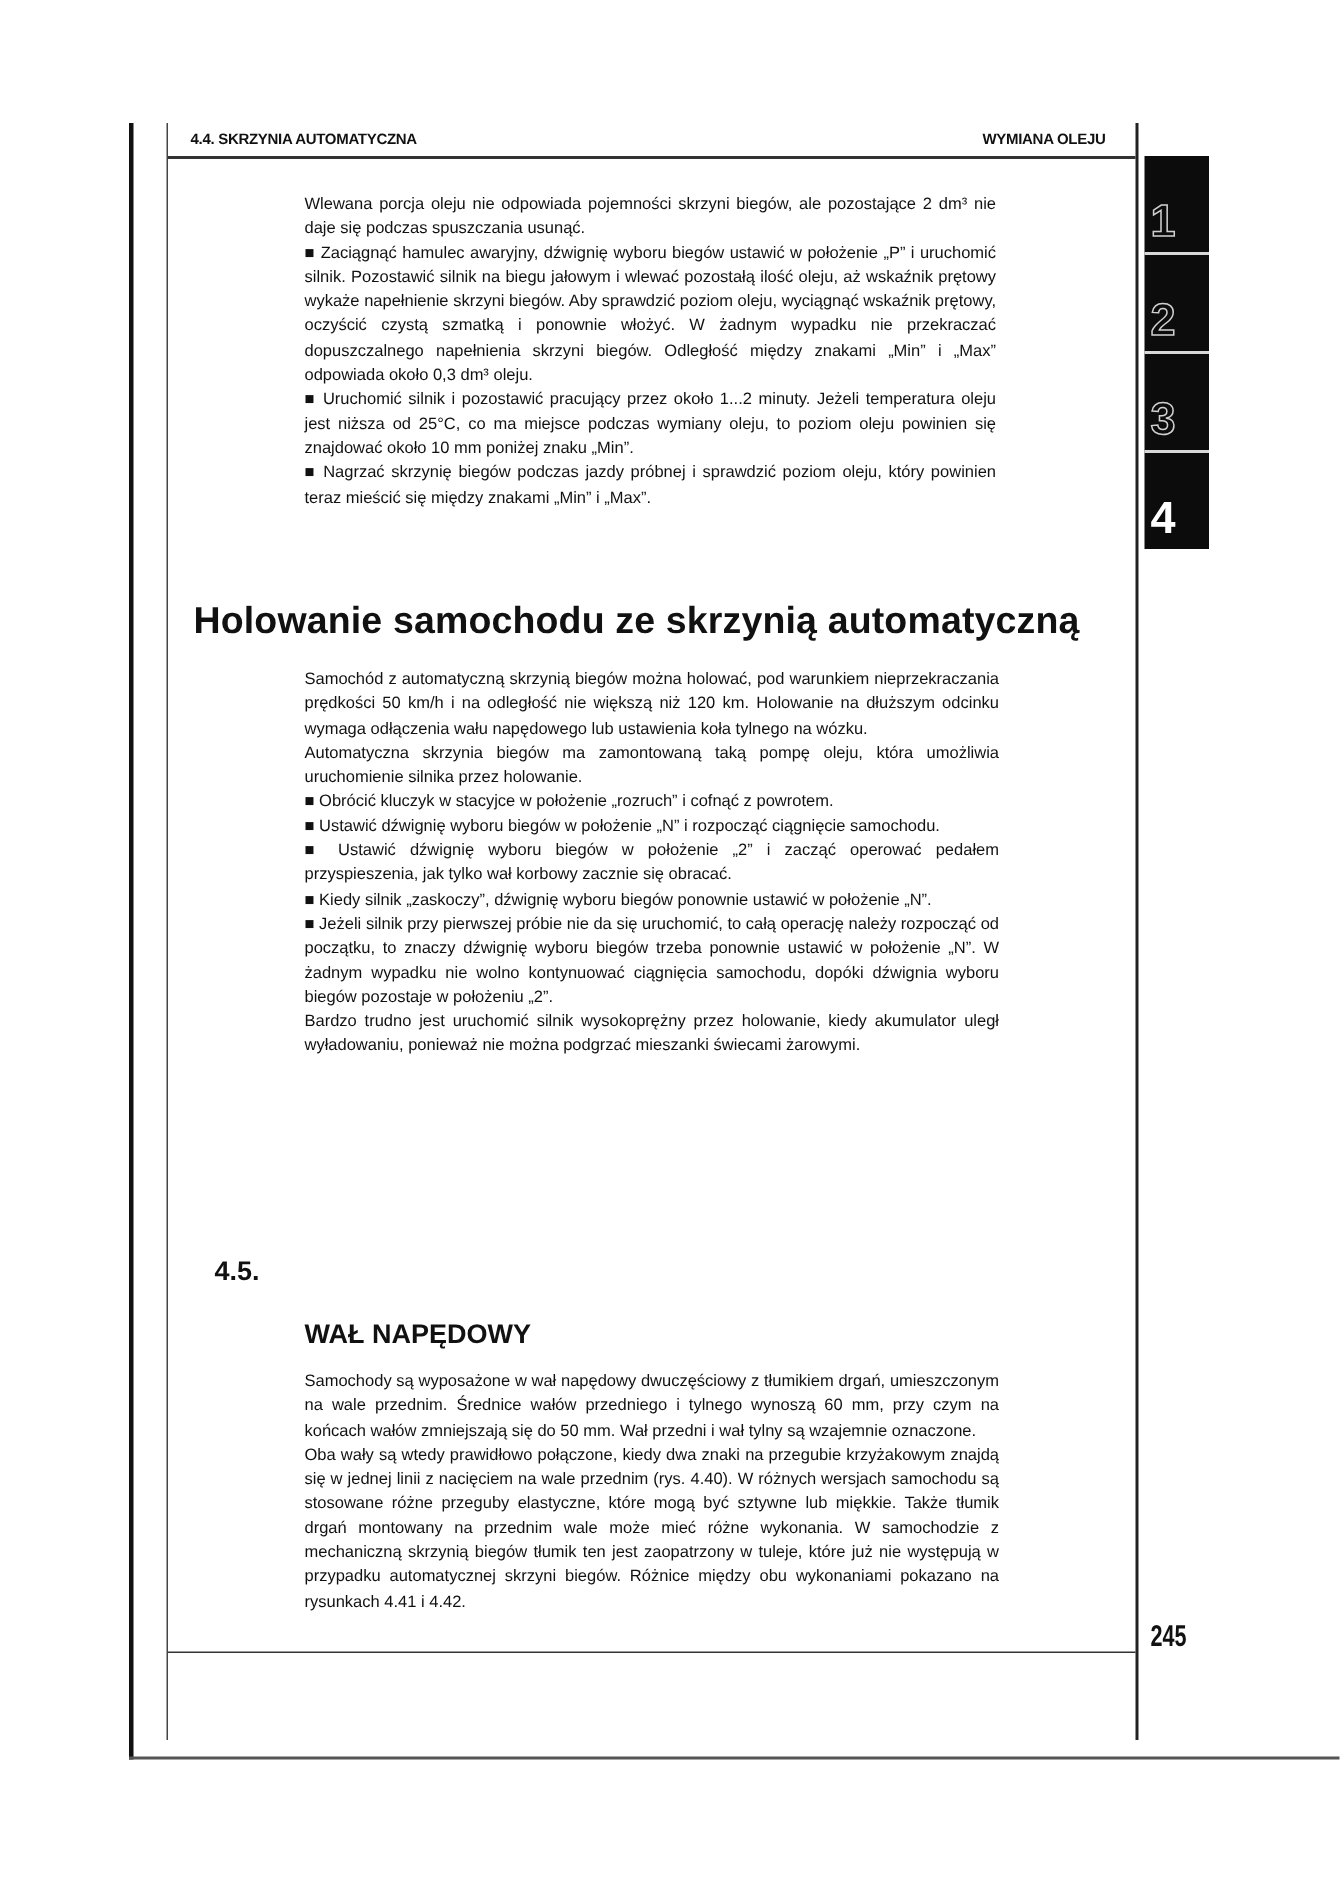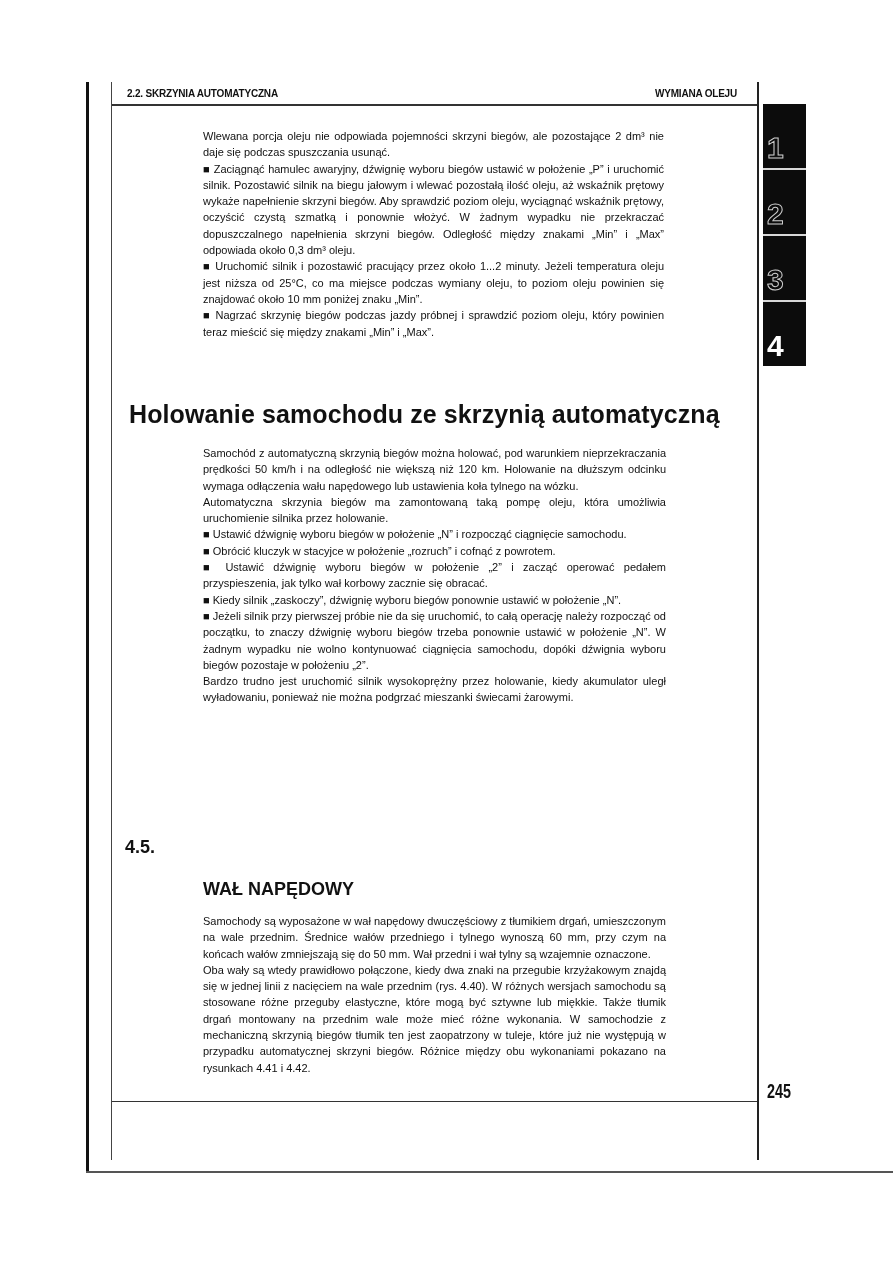--- a/index.html
+++ b/index.html
@@ -24,37 +24,37 @@
               color: #0c0c0c; -webkit-text-stroke: 1px #cfcfcf; font-family: "Liberation Sans", sans-serif; }
   .tab.active span { color: #ffffff; -webkit-text-stroke: 0; }
   .tab.last { border-bottom: none; height: 64px; }
   
   .body-text { font-size: 11px; line-height: 16.3px; text-align: justify; }
   .body-text p { margin: 0; }
   .bullet::before { content: "\25A0\00a0"; font-size: 11px; }
   .block1 { left: 203px; top: 128px; width: 461px; }
   .h-towing { left: 129px; top: 400px; font-size: 25px; font-weight: bold; letter-spacing: 0.1px; }
   .block2 { left: 203px; top: 445px; width: 463px; }
-  .sec-num { left: 125px; top: 837px; font-size: 18px; font-weight: bold; }
+  .sec-num { left: 143px; top: 837px; font-size: 18px; font-weight: bold; }
   .sec-title { left: 203px; top: 837px; font-size: 18px; font-weight: bold; margin-top: 42px; }
   .block3 { left: 203px; top: 876px; width: 463px; margin-top: 37px; }
   .page-num { left: 767px; top: 1080px; font-size: 20px; font-weight: bold; transform: scaleX(0.72);
               transform-origin: left top; font-family: "Liberation Sans", sans-serif; }
 </style>
 </head>
 <body>
 
 <div class="abs outer-left"></div>
 <div class="abs outer-bottom"></div>
 <div class="abs inner-left"></div>
 <div class="abs inner-right"></div>
 <div class="abs header-rule"></div>
 <div class="abs footer-rule"></div>
 
-<div class="abs hdr hdr-left">2.2. SKRZYNIA AUTOMATYCZNA</div>
+<div class="abs hdr hdr-left">4.4. SKRZYNIA AUTOMATYCZNA</div>
 <div class="abs hdr hdr-right">WYMIANA OLEJU</div>
 
 <div class="abs tabs">
   <div class="tab">
       <span>1</span>
     </div>
   <div class="tab">
       <span>2</span>
     </div>
   <div class="tab">
@@ -70,22 +70,22 @@
   <p class="bullet">Zaciągnąć hamulec awaryjny, dźwignię wyboru biegów ustawić w położenie „P” i uruchomić silnik. Pozostawić silnik na biegu jałowym i wlewać pozostałą ilość oleju, aż wskaźnik prętowy wykaże napełnienie skrzyni biegów. Aby sprawdzić poziom oleju, wyciągnąć wskaźnik prętowy, oczyścić czystą szmatką i ponownie włożyć. W żadnym wypadku nie przekraczać dopuszczalnego napełnienia skrzyni biegów. Odległość między znakami „Min” i „Max” odpowiada około 0,3 dm³ oleju.</p>
   <p class="bullet">Uruchomić silnik i pozostawić pracujący przez około 1...2 minuty. Jeżeli temperatura oleju jest niższa od 25°C, co ma miejsce podczas wymiany oleju, to poziom oleju powinien się znajdować około 10 mm poniżej znaku „Min”.</p>
   <p class="bullet">Nagrzać skrzynię biegów podczas jazdy próbnej i sprawdzić poziom oleju, który powinien teraz mieścić się między znakami „Min” i „Max”.</p>
 </div>
 
 <div class="abs h-towing">Holowanie samochodu ze skrzynią automatyczną</div>
 
 <div class="abs body-text block2">
   <p>Samochód z automatyczną skrzynią biegów można holować, pod warunkiem nieprzekraczania prędkości 50 km/h i na odległość nie większą niż 120 km. Holowanie na dłuższym odcinku wymaga odłączenia wału napędowego lub ustawienia koła tylnego na wózku.</p>
   <p>Automatyczna skrzynia biegów ma zamontowaną taką pompę oleju, która umożliwia uruchomienie silnika przez holowanie.</p>
+  <p class="bullet">Obrócić kluczyk w stacyjce w położenie „rozruch” i cofnąć z powrotem.</p>
   <p class="bullet">Ustawić dźwignię wyboru biegów w położenie „N” i rozpocząć ciągnięcie samochodu.</p>
-  <p class="bullet">Obrócić kluczyk w stacyjce w położenie „rozruch” i cofnąć z powrotem.</p>
   <p class="bullet">Ustawić dźwignię wyboru biegów w położenie „2” i zacząć operować pedałem przyspieszenia, jak tylko wał korbowy zacznie się obracać.</p>
   <p class="bullet">Kiedy silnik „zaskoczy”, dźwignię wyboru biegów ponownie ustawić w położenie „N”.</p>
   <p class="bullet">Jeżeli silnik przy pierwszej próbie nie da się uruchomić, to całą operację należy rozpocząć od początku, to znaczy dźwignię wyboru biegów trzeba ponownie ustawić w położenie „N”. W żadnym wypadku nie wolno kontynuować ciągnięcia samochodu, dopóki dźwignia wyboru biegów pozostaje w położeniu „2”.</p>
   <p>Bardzo trudno jest uruchomić silnik wysokoprężny przez holowanie, kiedy akumulator uległ wyładowaniu, ponieważ nie można podgrzać mieszanki świecami żarowymi.</p>
 </div>
 
 <div class="abs sec-num">4.5.</div>
 <div class="abs sec-title">WAŁ NAPĘDOWY</div>
 <div class="abs body-text block3">
   <p>Samochody są wyposażone w wał napędowy dwuczęściowy z tłumikiem drgań, umieszczonym na wale przednim. Średnice wałów przedniego i tylnego wynoszą 60 mm, przy czym na końcach wałów zmniejszają się do 50 mm. Wał przedni i wał tylny są wzajemnie oznaczone.</p>

